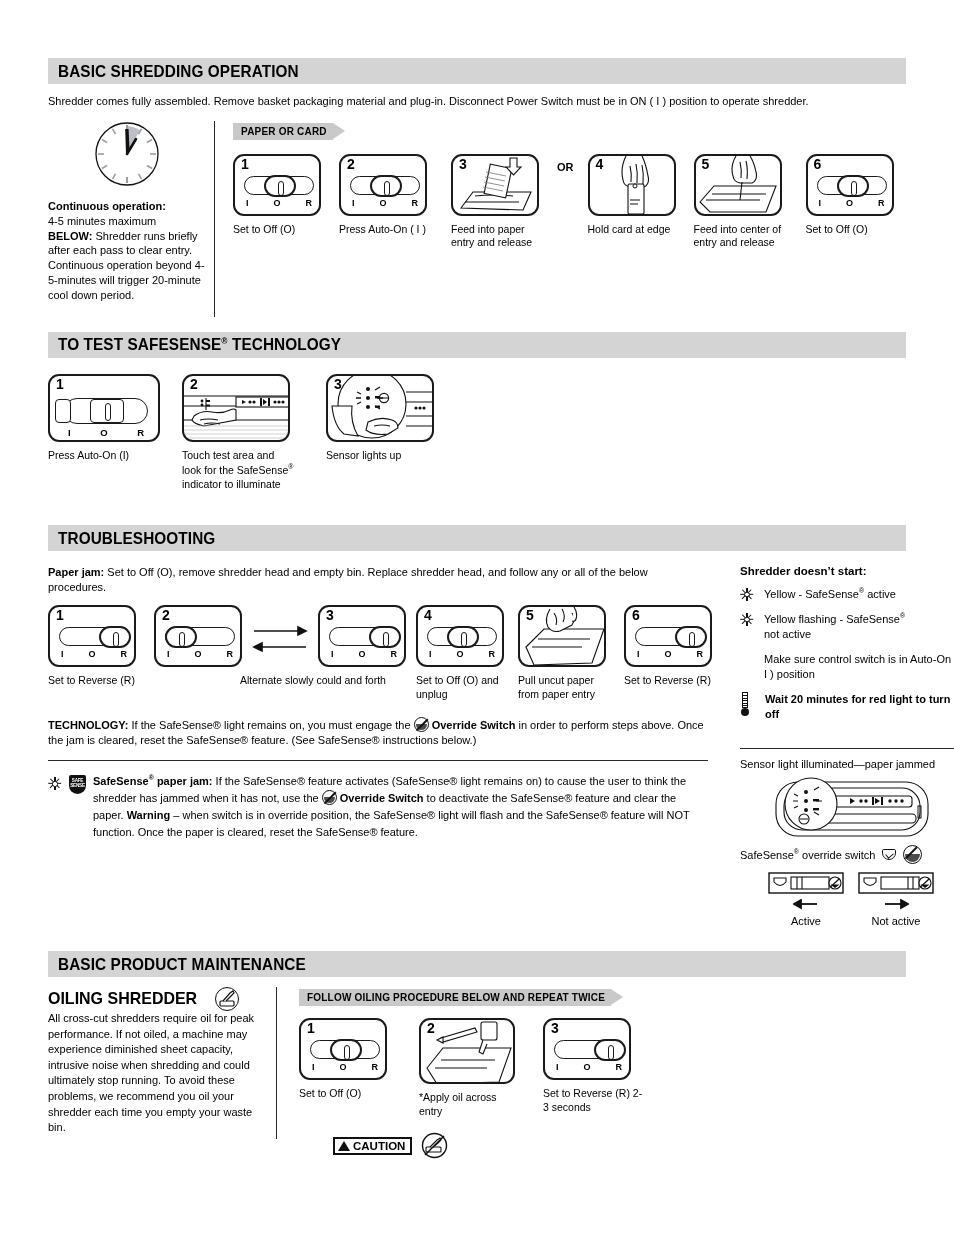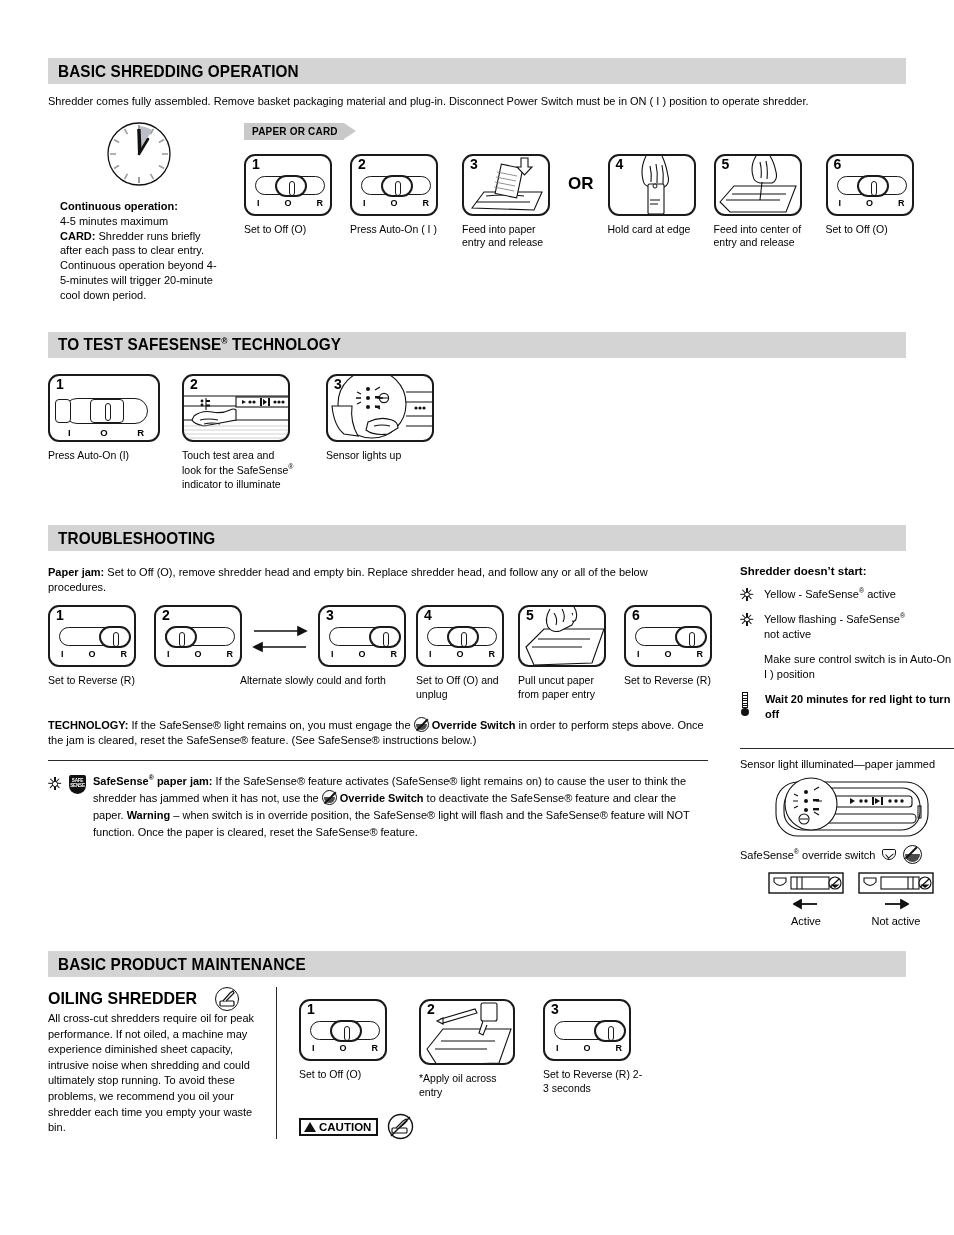--- a/index.html
+++ b/index.html
@@ -176,21 +176,21 @@
 <div class="page">
 
   <div class="bar" style="margin-top:58px;">
     <h2>BASIC SHREDDING OPERATION</h2>
   </div>
 
   <div style="margin:10px 48px 0 48px;" class="body-txt">Shredder comes fully assembled. Remove basket packaging material and plug-in. Disconnect Power Switch must be in ON ( I ) position to operate shredder.</div>
 
   <div style="display:flex; margin:12px 48px 0 48px;">
 
-    <div style="width:158px; flex:0 0 auto;margin-left:12px;">
+    <div style="width:158px; flex:0 0 auto;">
       <div style="display:flex;justify-content:center;margin-bottom:12px;">
         <svg width="66" height="66" viewBox="0 0 66 66">
           <circle cx="33" cy="33" r="31" fill="#fff" stroke="#111" stroke-width="1.3"></circle>
           <path d="M33 33 L33 5 A28 28 0 0 1 46 9 Z" fill="#bcc0c6"></path>
           <g stroke="#9a9da2" stroke-width="2">
             <line x1="33" y1="4" x2="33" y2="10"></line>
             <line x1="33" y1="56" x2="33" y2="62"></line>
           </g>
           <g stroke="#9a9da2" stroke-width="1.6">
             <line x1="4" y1="33" x2="10" y2="33"></line>
@@ -204,21 +204,21 @@
             <line x1="18.5" y1="58.1" x2="21.5" y2="52.9"></line>
               <line x1="44.5" y1="13.1" x2="47.5" y2="7.9"></line>
           </g>
           <path d="M32 33 L31.2 8 L34.6 8 L35.5 28 Z" fill="#111"></path>
           <path d="M33 33 L42 18" stroke="#111" stroke-width="2.6" stroke-linecap="round"></path>
         </svg>
       </div>
       <div class="body-txt">
         <b>Continuous operation:</b><br>
         <span>4-5 minutes maximum</span><br>
-        <b>CARD:</b>
+        <b>BELOW:</b>
         <span>Shredder runs briefly after each pass to clear entry. Continuous operation beyond 4-5-minutes will trigger 20-minute cool  down period.</span>
       </div>
     </div>
 
     <div class="rule-v" style="margin:0 18px 0 8px; height:196px;"></div>
 
     <div style="flex:1 1 auto;">
       <div class="banner">
         <span>PAPER OR CARD</span>
       </div>
@@ -267,21 +267,21 @@
               </g>
               <g stroke="#777" stroke-width=".8">
                 <path d="M33 16 L53 20 M32 21 L52 25 M31 26 L51 30 M30 31 L50 35"></path>
               </g>
               <path d="M57 2 L64 2 L64 11 L68 11 L60.5 19 L53 11 L57 11 Z" fill="#fff" stroke="#111" stroke-width="1.1"></path>
             </svg>
           </div>
           <div class="cap" style="width:92px">Feed into paper entry and release</div>
         </div>
 
-        <div style="font-size:17px;font-weight:700;margin-top:20px;">OR</div>
+        <div style="font-size:11px;font-weight:700;margin-top:7px;">OR</div>
 
         <div class="step">
           <div class="ill-box">
             <div class="sw-num">4</div>
             <svg viewBox="0 0 88 62" width="88" height="62">
               <g stroke="#111" fill="#fff" stroke-width="1.1">
                 <path d="M36 0 Q30 12 33 24 Q34 30 40 31 L54 31 Q60 28 58 20 Q56 8 52 0"></path>
                 <path d="M40 10 Q42 18 41 26 M46 8 Q48 17 47 27 M52 9 Q54 18 53 28"></path>
                 <rect x="38" y="28" width="16" height="30" rx="1.5"></rect>
                 <path d="M40 44 L50 44 M40 48 L48 48"></path>
@@ -707,20 +707,23 @@
             </g>
           </svg>
         </span>
       </div>
       <div class="body-txt" style="line-height:1.42;">All cross-cut shredders require oil for peak performance. If not oiled, a machine may experience diminished sheet capacity, intrusive noise when shredding and could ultimately stop running. To avoid these problems, we recommend you oil your shredder each time you empty your waste bin.</div>
     </div>
 
     <div class="rule-v" style="margin:0 22px 0 10px; height:152px;"></div>
 
     <div style="flex:1 1 auto;">
+      <div class="banner">
+        <span>FOLLOW OILING PROCEDURE BELOW AND REPEAT TWICE</span>
+      </div>
 
       <div style="display:flex;gap:28px;margin-top:12px;">
 
         <div class="step">
           <div class="sw-box">
             <div class="sw-num">1</div>
             <div class="sw-track">
                 <div class="sw-knob pos-O"></div>
               </div>
             <div class="sw-labels">
@@ -759,21 +762,21 @@
               <span>I</span>
               <span>O</span>
               <span>R</span>
             </div>
           </div>
           <div class="cap" style="width:100px">Set to Reverse (R) 2-3 seconds</div>
         </div>
       </div>
 
       
-      <div style="display:flex;align-items:center;gap:9px;margin-top:14px;">
+      <div style="display:flex;align-items:center;gap:9px;margin-top:14px;margin-left:34px;">
         <span class="caution-box">
           <span class="tri"></span>
           <span>CAUTION</span>
         </span>
         <span style="display:inline-block;width:27px;height:27px;position:relative;flex:0 0 auto;">
           <svg width="27" height="27" viewBox="0 0 27 27">
             <circle cx="13.5" cy="13.5" r="12" fill="#fff" stroke="#111" stroke-width="1.4"></circle>
             <g stroke="#111" fill="#fff" stroke-width="1.1">
               <rect x="5" y="15" width="15" height="5" rx="1"></rect>
               <path d="M9 15 L16 8 L19 6 L20 8 L17 11 L12 15"></path>

